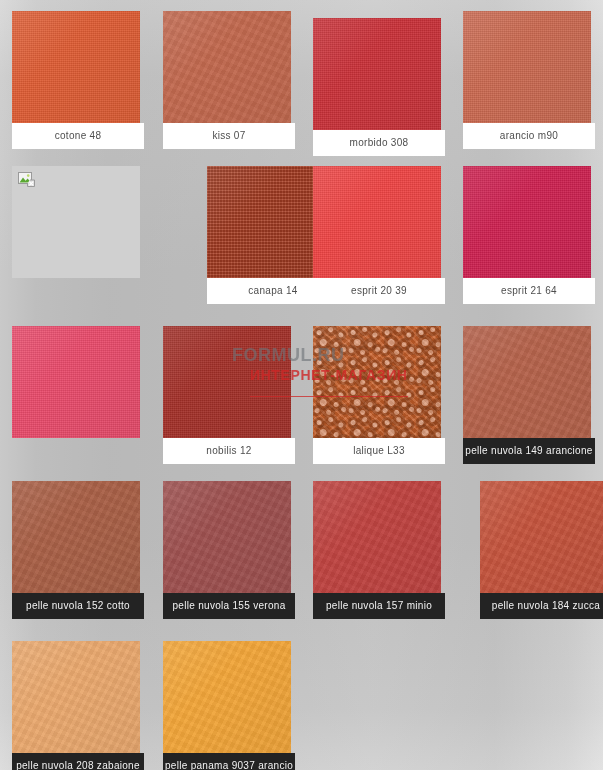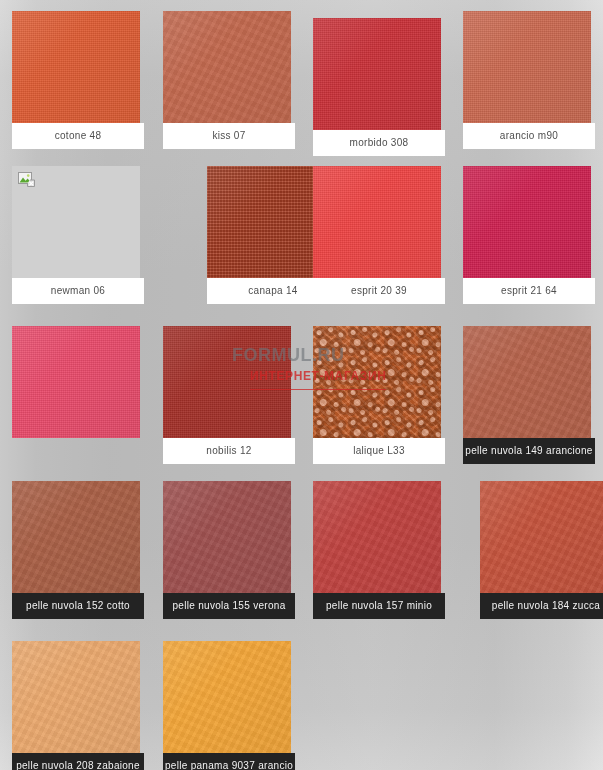--- a/index.html
+++ b/index.html
@@ -160,29 +160,29 @@
     font-weight: bold;
     letter-spacing: 0.5px;
     color: rgba(110,115,120,0.62);
     line-height: 22px;
     white-space: nowrap;
   }
   #watermark .wm-sub {
     margin-top: 1px;
     margin-left: 18px;
     font-family: "Liberation Sans", sans-serif;
-    font-size: 12px;
+    font-size: 14px;
     font-weight: bold;
     letter-spacing: 0.6px;
     color: rgba(206,38,38,0.80);
     line-height: 10px;
     white-space: nowrap;
     border-bottom: 1px solid rgba(206,38,38,0.75);
     display: inline-block;
-    padding-bottom: 8px;
+    padding-bottom: 16px;
   }
 </style>
 </head>
 <body>
 
 <div id="catalog">
 
   <div class="grid" id="grid">
       <div class="swatch-cell" style="left: 12px; top: 11px;">
         <div class="swatch-img weave" style="background: rgb(223, 92, 51);">
@@ -211,21 +211,20 @@
       <div class="swatch-cell" style="left: 12px; top: 166px;">
         <div class="broken-img" style="background: rgb(208, 208, 208);">
           <span class="broken-icon"><svg viewBox="0 0 17 15" width="17" height="15" aria-hidden="true">
               <rect x="0.5" y="0.5" width="13" height="11" fill="#f3f3f3" stroke="#9a9a9a" stroke-width="1"></rect>
               <path d="M1.5 10.5 L5 5.5 L7.6 8.8 L9.6 6.4 L13 10.5 Z" fill="#5aa832"></path>
               <circle cx="10.2" cy="3.6" r="1.3" fill="#bcd96a"></circle>
               <path d="M12 8 L16.5 8 L16.5 14.5 L9.5 14.5 L9.5 11" fill="#e0e0e0" stroke="#9a9a9a" stroke-width="1"></path>
               <path d="M11.2 9.6 L15.2 13.4 M15.2 9.6 L11.2 13.4" stroke="#ffffff" stroke-width="1.2"></path>
             </svg></span>
         </div>
-        <div class="swatch-label light">newman 06</div>
       </div>
       <div class="swatch-cell" style="left: 163px; top: 166px; padding-left: 44px;">
         <div class="swatch-img coarse" style="background: rgb(171, 63, 36);">
           <span class="sheen"></span>
         </div>
         <div class="swatch-label light">canapa 14</div>
       </div>
       <div class="swatch-cell" style="left: 313px; top: 166px;">
         <div class="swatch-img weave" style="background: rgb(239, 68, 68);">
           <span class="sheen"></span>

